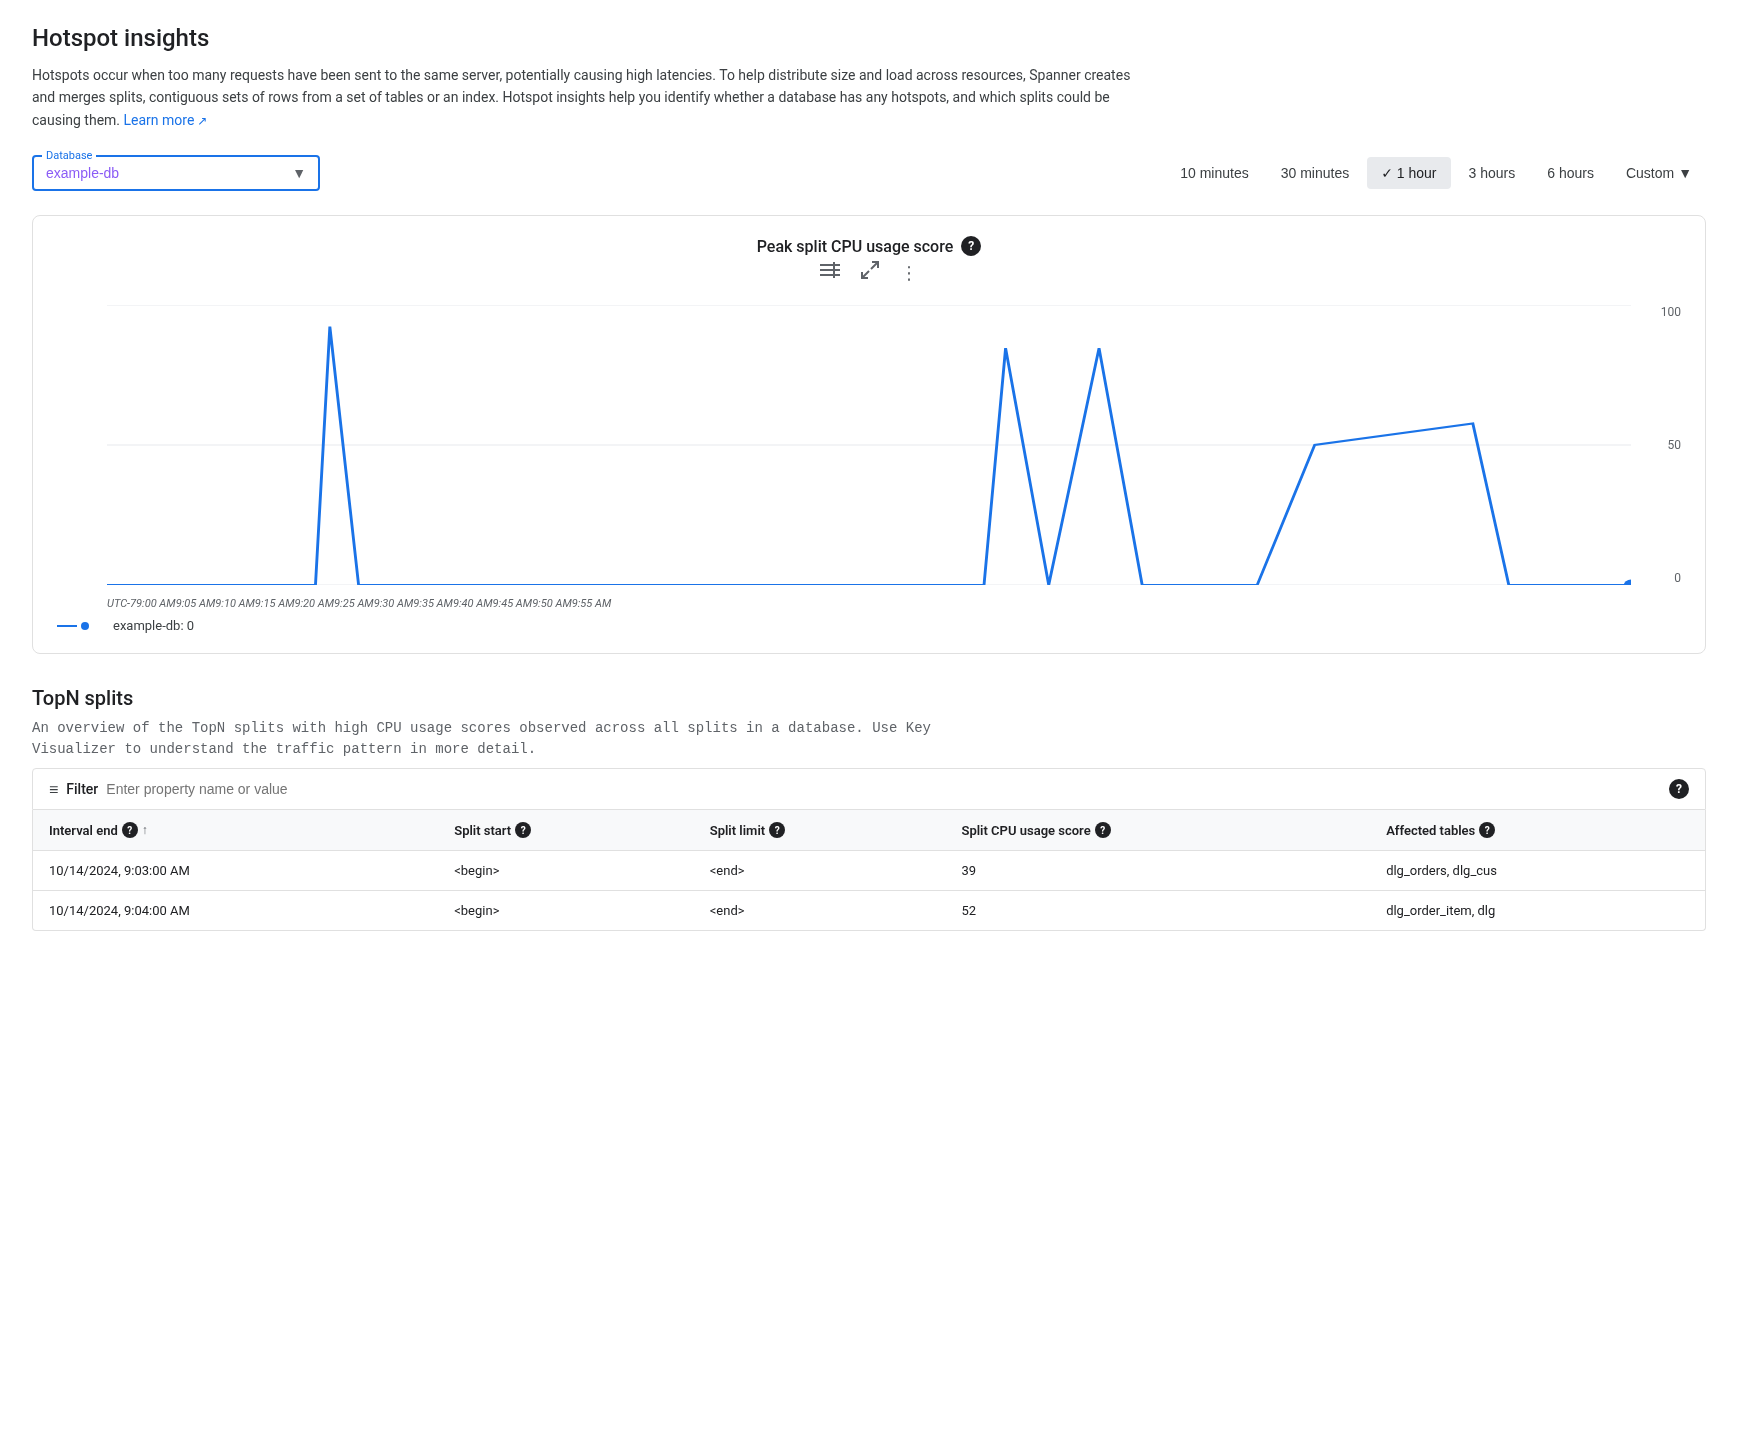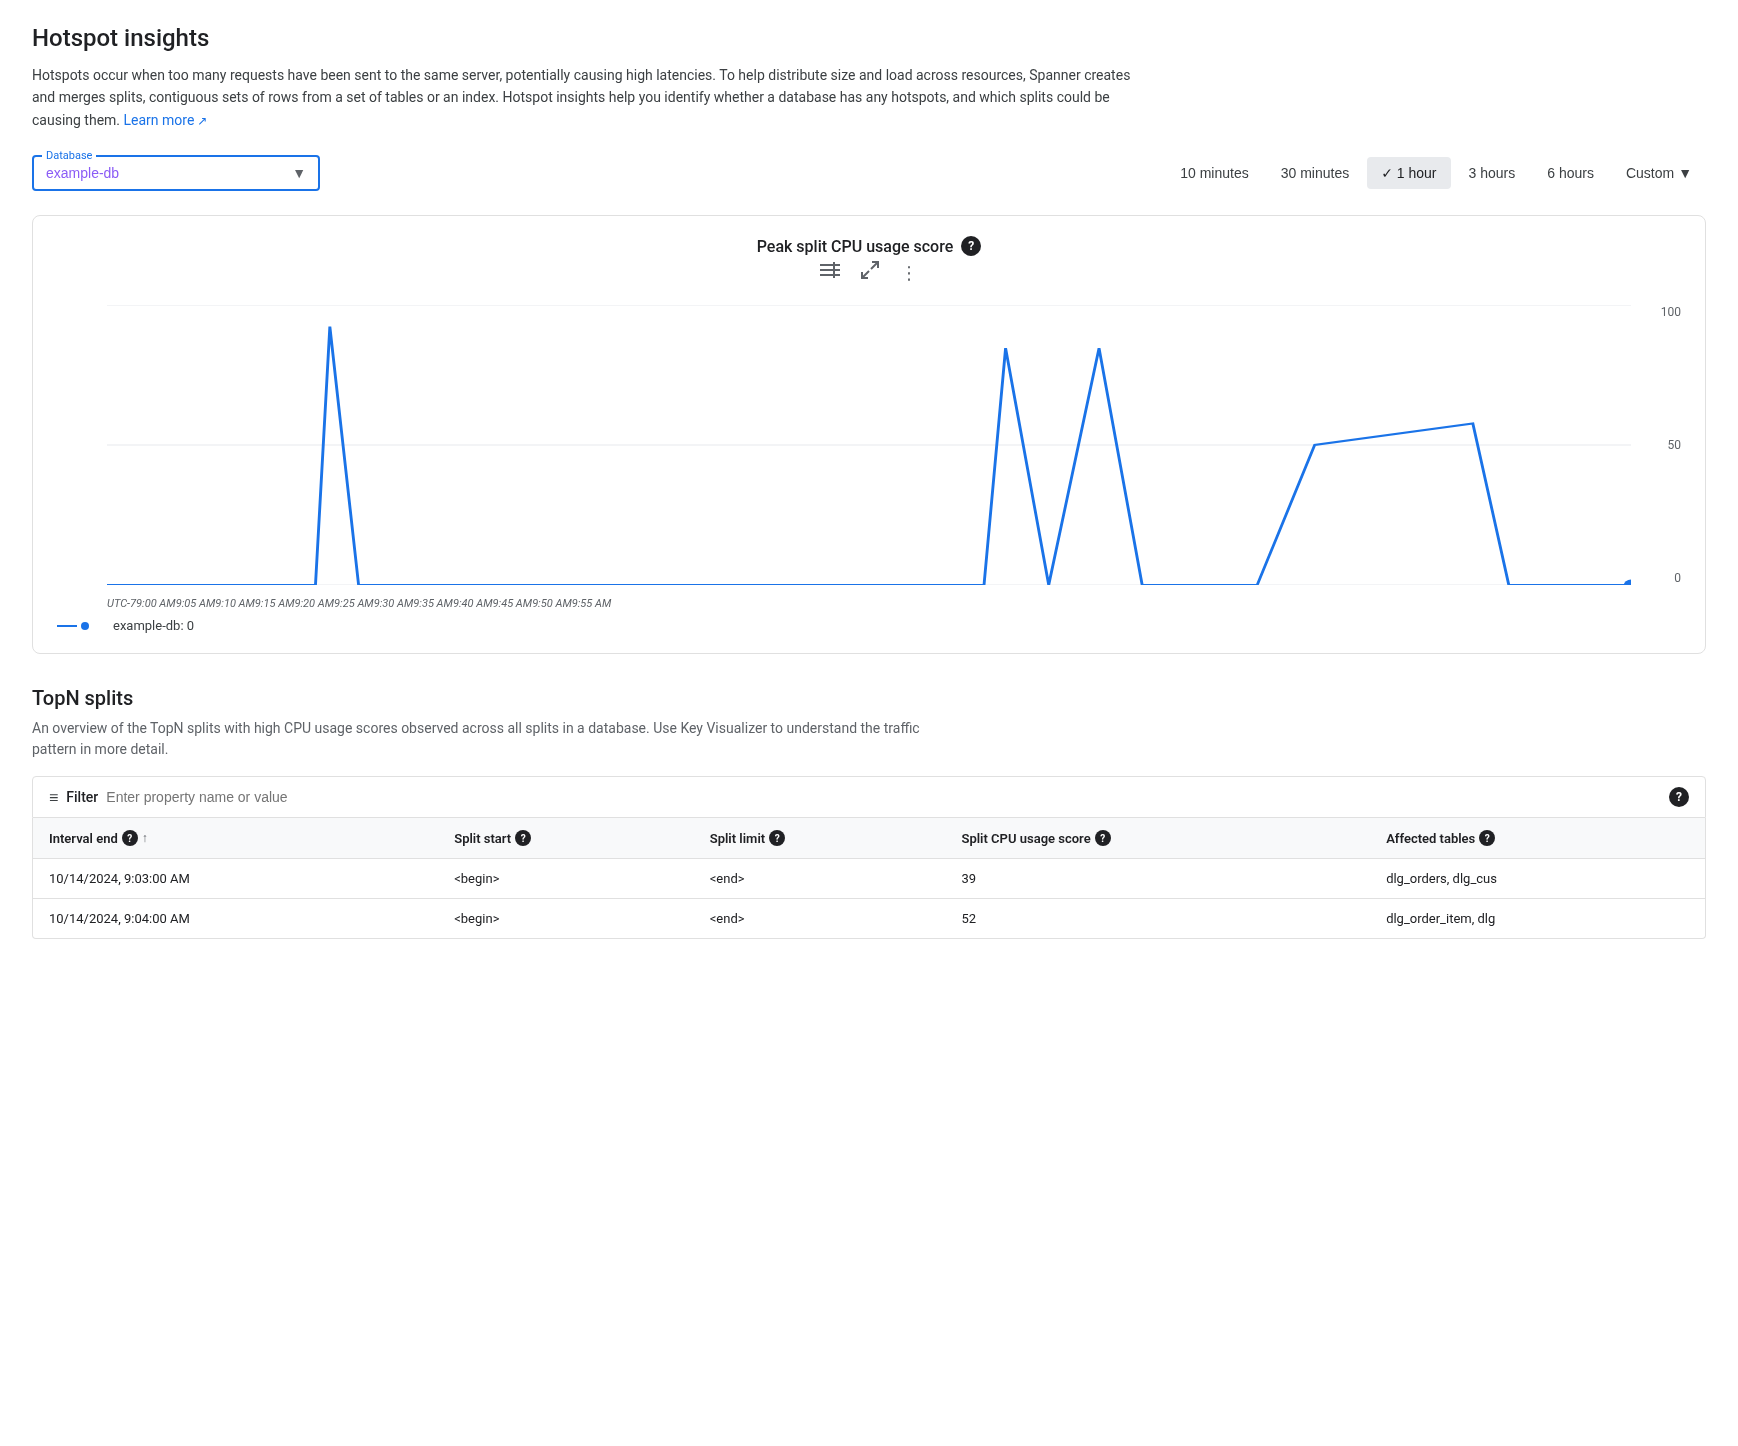--- a/index.html
+++ b/index.html
@@ -212,23 +212,24 @@
       margin-bottom: 24px;
     }
     .section-title {
       font-size: 20px;
       font-weight: 500;
       margin-bottom: 8px;
     }
     .section-desc {
       font-size: 14px;
       color: #5f6368;
-      margin-bottom: 16px;
+      margin-bottom: 8px;
       max-width: 900px;
       line-height: 1.5;
+      font-family: Liberation Mono, monospace;
     }
     .filter-bar {
       display: flex;
       align-items: center;
       justify-content: space-between;
       border: 1px solid #e0e0e0;
       border-radius: 4px 4px 0 0;
       padding: 10px 16px;
       background: #fff;
     }

